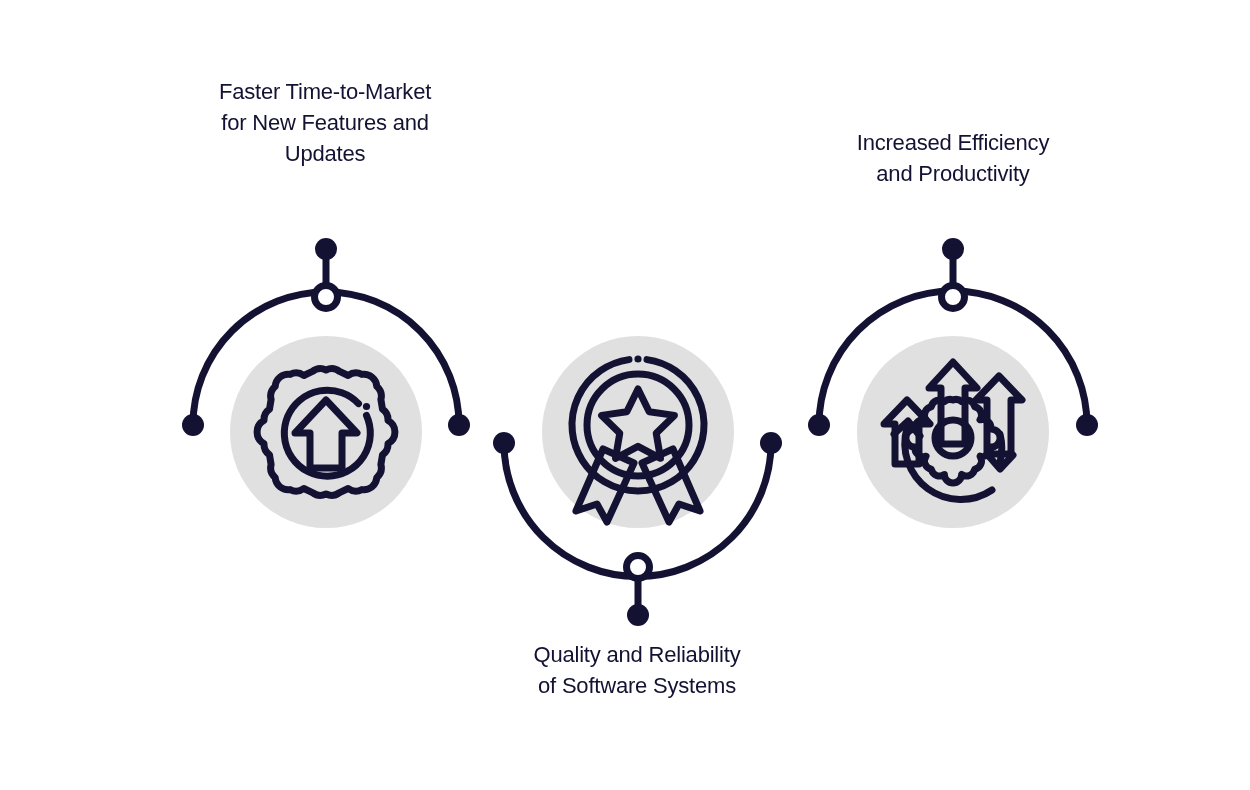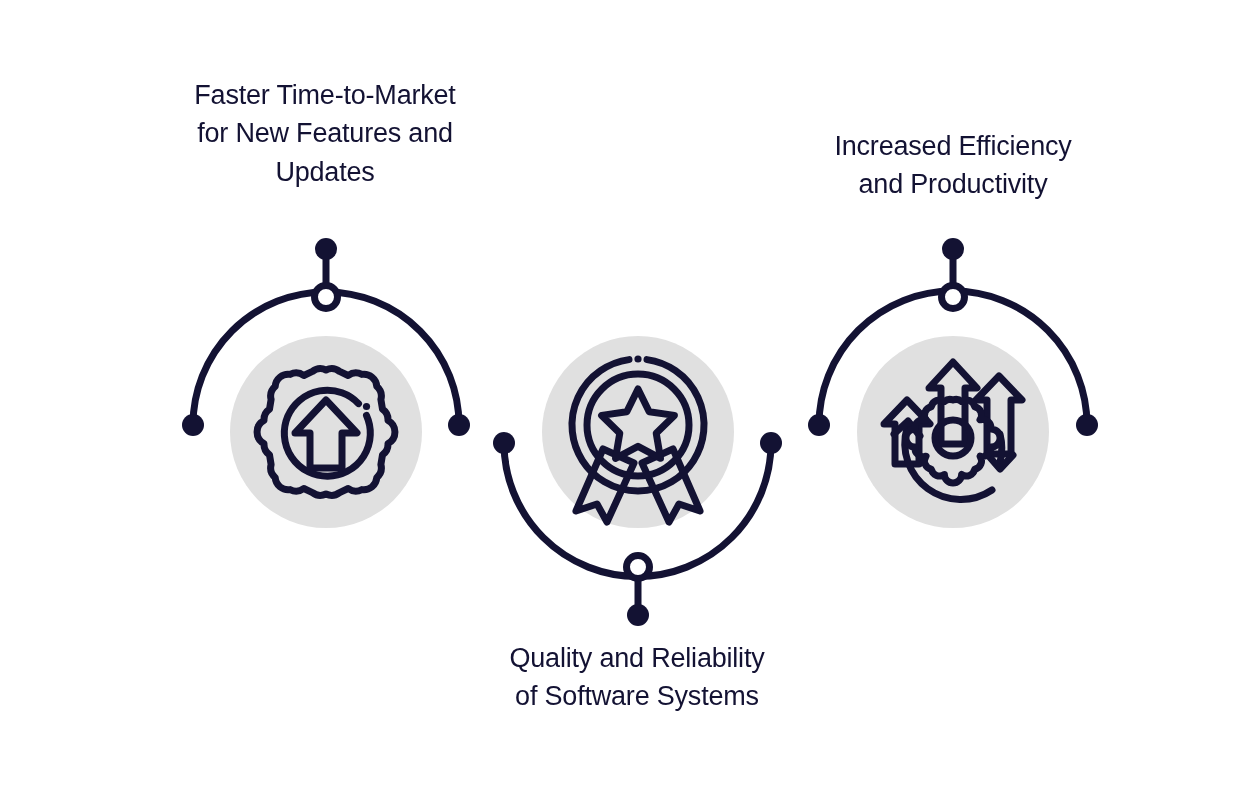--- a/index.html
+++ b/index.html
@@ -23,21 +23,21 @@
     top: 0;
     left: 0;
     width: 1250px;
     height: 790px;
     display: block;
   }
   .label {
     position: absolute;
     color: #131233;
     font-family: "Liberation Sans", sans-serif;
-    font-size: 27px;
+    font-size: 22px;
     line-height: 1.42;
     font-weight: 400;
     letter-spacing: -0.2px;
     text-align: center;
     white-space: pre-line;
   }
   #label-0 {
     left: 83px;
     top: 76px;
     width: 484px;

